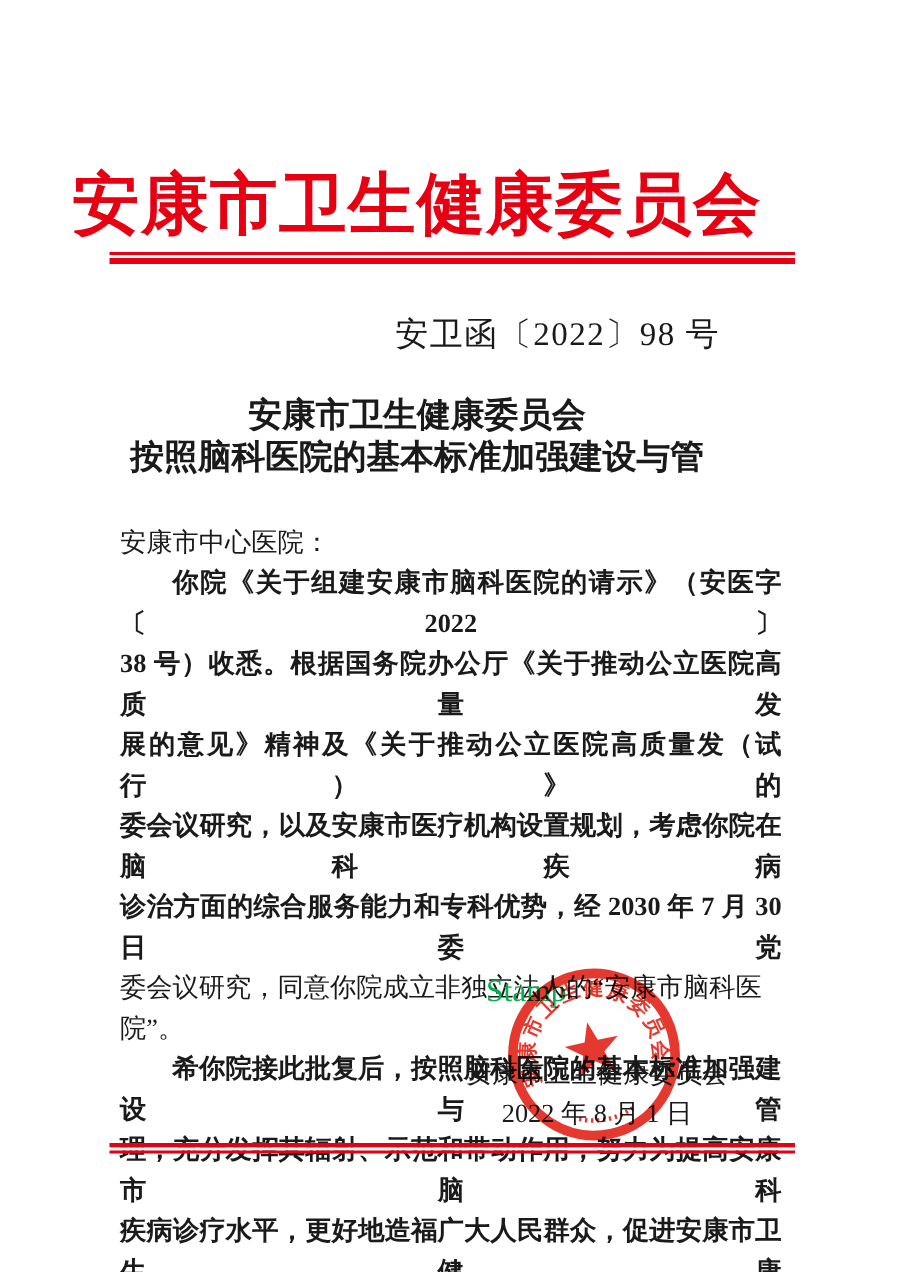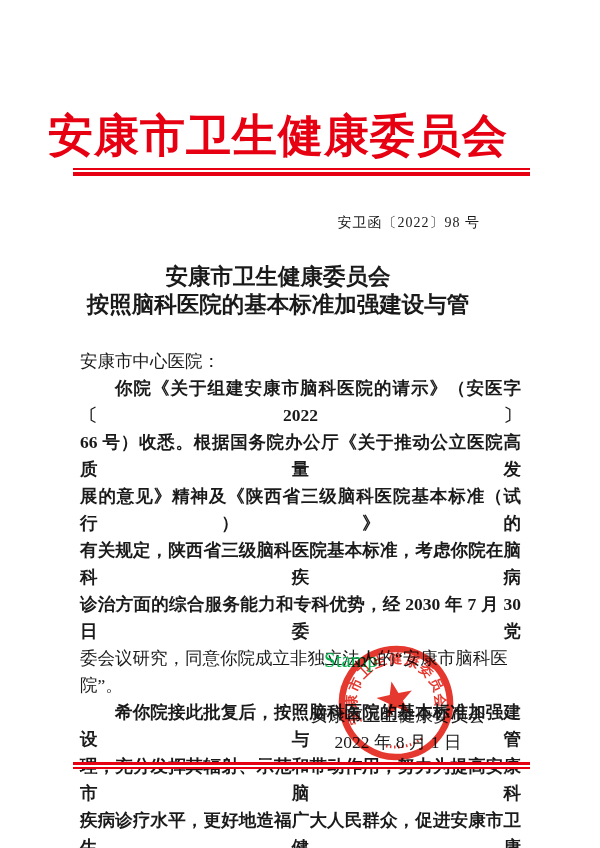--- a/index.html
+++ b/index.html
@@ -40,21 +40,21 @@
   }
   .head-rule .thin  { height: 2px; background: #e60012; }
   .head-rule .gap   { height: 2px; background: #ffffff; }
   .head-rule .thick { height: 4px; background: #e60012; }
 
   
   .doc-no {
     position: absolute;
     top: 212px;
     right: 76px;
-    font-size: 14px;
+    font-size: 22px;
     line-height: 22px;
     letter-spacing: 1px;
     white-space: nowrap;
     text-align: center;
   }
 
   
   .doc-title {
     position: absolute;
     top: 263px;
@@ -142,23 +142,23 @@
   <div class="doc-no">安卫函〔2022〕98 号</div>
 
   <div class="doc-title">
     <div>安康市卫生健康委员会</div>
     <div>按照脑科医院的基本标准加强建设与管</div>
   </div>
 
   <div class="body-text">
     <div class="bl">安康市中心医院：</div>
     <div class="bl ind just">你院《关于组建安康市脑科医院的请示》（安医字〔2022〕</div>
-    <div class="bl just">66 号）收悉。根据国务院办公厅《关于推动公立医院高质量发</div>
-    <div class="bl just">展的意见》精神及《陕西省三级脑科医院基本标准（试行）》的</div>
-    <div class="bl just">有关规定，陕西省三级脑科医院基本标准，考虑你院在脑科疾病</div>
+    <div class="bl just">38 号）收悉。根据国务院办公厅《关于推动公立医院高质量发</div>
+    <div class="bl just">展的意见》精神及《关于推动公立医院高质量发（试行）》的</div>
+    <div class="bl just">委会议研究，以及安康市医疗机构设置规划，考虑你院在脑科疾病</div>
     <div class="bl just">诊治方面的综合服务能力和专科优势，经 2030 年 7 月 30 日委党</div>
     <div class="bl">委会议研究，同意你院成立非独立法人的“安康市脑科医院”。</div>
     <div class="bl ind just">希你院接此批复后，按照脑科医院的基本标准加强建设与管</div>
     <div class="bl just">理，充分发挥其辐射、示范和带动作用，努力为提高安康市脑科</div>
     <div class="bl just">疾病诊疗水平，更好地造福广大人民群众，促进安康市卫生健康</div>
 
   </div>
 
   <div class="stamp-label">Stamp</div>
 

